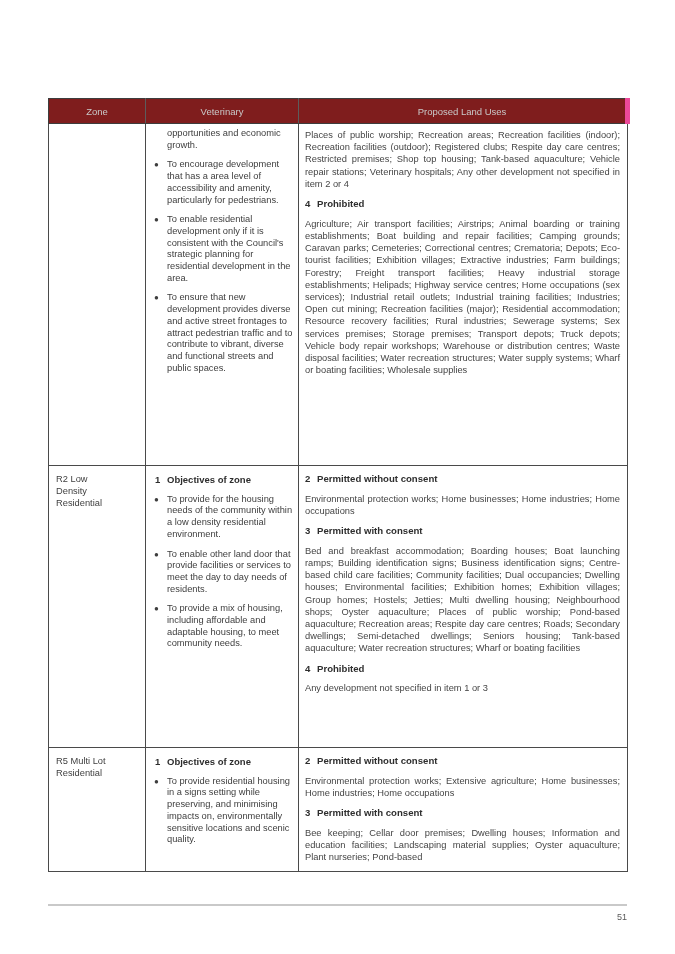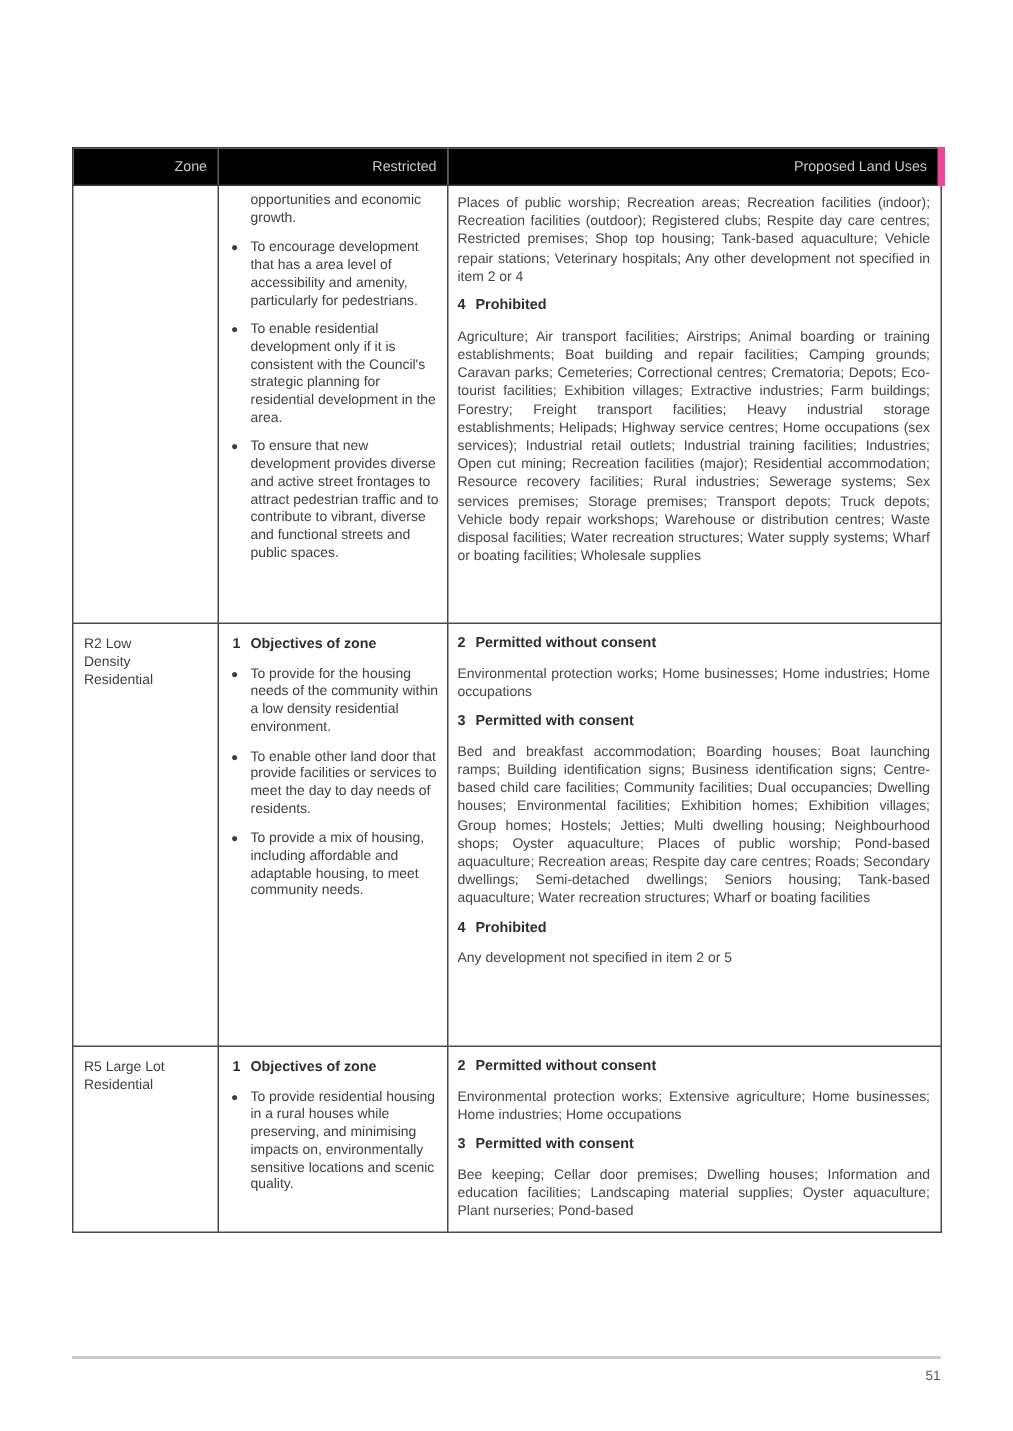--- a/index.html
+++ b/index.html
@@ -20,40 +20,40 @@
     top: 98px;
     width: 579px;
     border-collapse: collapse;
     table-layout: fixed;
   }
   .zoning-table col.c-zone { width: 97px; }
   .zoning-table col.c-obj  { width: 153px; }
   .zoning-table col.c-use  { width: 329px; }
 
   .zoning-table th {
-    background: #000000;
+    background: #7f1d1d;
     color: #c9c9c9;
     font-size: 9.5px;
     font-weight: normal;
-    text-align: right;
+    text-align: center;
     padding: 7px 7px 6px 7px;
     border: 1px solid #3d3d3d;
     border-right: 1px solid #5c5c5c;
     height: 25px;
     vertical-align: middle;
   }
   .zoning-table th:last-child { border-right: 5px solid #ec4899; }
 
   .zoning-table td {
     border: 1px solid #4a4a4a;
     vertical-align: top;
     font-size: 9.3px;
     line-height: 11.7px;
   }
-  tr.r1 td { height: 292px; }
+  tr.r1 td { height: 342px; }
   tr.r2 td { height: 282px; }
   tr.r3 td { height: 124px; }
 
   td.zone-cell { padding: 7px 4px 4px 7px; }
   .zone-label { white-space: pre-line; line-height: 12px; }
 
   td.obj-cell { padding: 4px 5px 4px 7px; }
   .obj-cont { margin: 0 0 0 14px; }
   .obj-heading { margin: 4px 0 7px 2px; font-weight: bold; font-size: 9.5px; color: #2e2e2e; display: flex; }
   .obj-heading .hnum { width: 12px; flex: 0 0 12px; }
@@ -105,21 +105,21 @@
 
   <table class="zoning-table">
     <colgroup>
       <col class="c-zone">
         <col class="c-obj">
         <col class="c-use">
     </colgroup>
     <thead>
       <tr>
         <th>Zone</th>
-        <th>Restricted</th>
+        <th>Veterinary</th>
         <th>Proposed Land Uses</th>
       </tr>
     </thead>
     <tbody>
 
       <tr class="r1">
         <td class="zone-cell">
           <div class="zone-label"></div>
         </td>
         <td class="obj-cell">
@@ -179,38 +179,38 @@
           <p class="use-list">Environmental protection works; Home businesses; Home industries; Home occupations</p>
           <p class="use-heading">
             <span class="hnum">3</span>
             <span>Permitted with consent</span>
           </p>
           <p class="use-list">Bed and breakfast accommodation; Boarding houses; Boat launching ramps; Building identification signs; Business identification signs; Centre-based child care facilities; Community facilities; Dual occupancies; Dwelling houses; Environmental facilities; Exhibition homes; Exhibition villages; Group homes; Hostels; Jetties; Multi dwelling housing; Neighbourhood shops; Oyster aquaculture; Places of public worship; Pond-based aquaculture; Recreation areas; Respite day care centres; Roads; Secondary dwellings; Semi-detached dwellings; Seniors housing; Tank-based aquaculture; Water recreation structures; Wharf or boating facilities</p>
           <p class="use-heading">
             <span class="hnum">4</span>
             <span>Prohibited</span>
           </p>
-          <p class="use-list">Any development not specified in item 2 or 5</p>
+          <p class="use-list">Any development not specified in item 1 or 3</p>
         </td>
       </tr>
 
       <tr class="r3">
         <td class="zone-cell">
-          <div class="zone-label">R5 Large Lot
+          <div class="zone-label">R5 Multi Lot
 Residential</div>
         </td>
         <td class="obj-cell">
           <div class="clip">
             <p class="obj-heading">
               <span class="hnum">1</span>
               <span>Objectives of zone</span>
             </p>
             <div class="obj-bullet">
               <span class="dot">●</span>
-              <span class="btxt">To provide residential housing in a rural houses while preserving, and minimising impacts on, environmentally sensitive locations and scenic quality.</span>
+              <span class="btxt">To provide residential housing in a signs setting while preserving, and minimising impacts on, environmentally sensitive locations and scenic quality.</span>
             </div>
           </div>
         </td>
         <td class="use-cell">
           <div class="clip">
             <p class="use-heading first">
               <span class="hnum">2</span>
               <span>Permitted without consent</span>
             </p>
             <p class="use-list">Environmental protection works; Extensive agriculture; Home businesses; Home industries; Home occupations</p>

